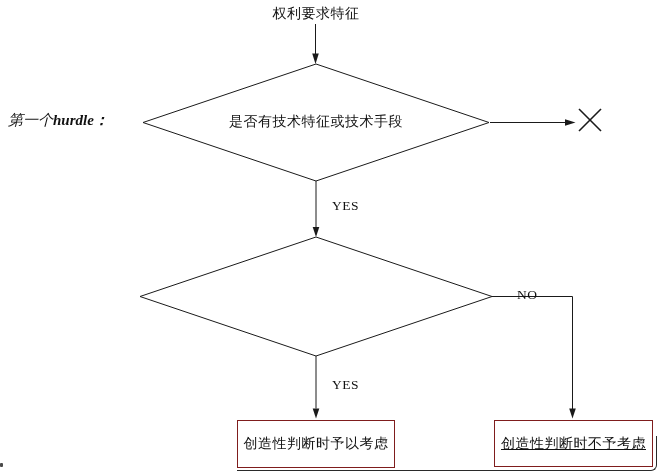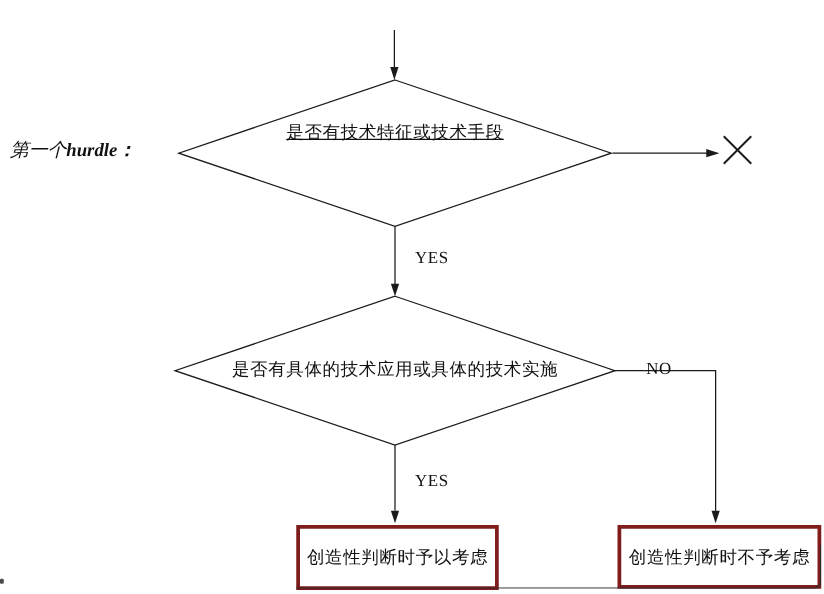--- a/index.html
+++ b/index.html
@@ -14,35 +14,35 @@
   }
   #diagram-svg { position: absolute; left: 0; top: 0; }
   .txt { position: absolute; white-space: nowrap; }
   .center { display: flex; align-items: center; justify-content: center; text-align: center; }
   .node-text { font-size: 14px; letter-spacing: 0.5px; }
   .start-label { left: 236px; top: 5px; width: 160px; height: 18px; }
   .hurdle-label { font-size: 15px; font-style: italic; }
   .hurdle-label .term { font-weight: bold; font-family: "Liberation Serif", serif; }
   .hurdle1 { left: 8px; top: 111px; }
   .hurdle2 { left: 8px; top: 285px; }
-  .decision1-label { left: 196px; top: 92px; width: 240px; height: 28px; text-decoration: underline; }
+  .decision1-label { left: 196px; top: 108px; width: 240px; height: 28px; }
   .decision2-label { left: 170px; top: 282px; width: 292px; height: 28px; }
   .edge-label { font-size: 13.5px; letter-spacing: 0.5px; }
   .yes1 { left: 332px; top: 198px; }
   .no2  { left: 517px; top: 275px; margin-top: 12px; }
   .yes2 { left: 332px; top: 377px; }
   .outcome-box {
     position: absolute;
-    border: 3px solid #7f1d1d;
+    border: 1px solid #7f1d1d;
     background: #ffffff;
     display: flex; align-items: center; justify-content: center;
     font-size: 14px; letter-spacing: 0.5px;
   }
   .box-yes { left: 237px; top: 420px; width: 156px; height: 46px; }
-  .box-no  { left: 494px; top: 420px; width: 157px; height: 45px; }
+  .box-no  { left: 494px; top: 420px; width: 157px; height: 45px; text-decoration: underline; }
   .scan-border {
     position: absolute;
     left: 237px; top: 436px; width: 419px; height: 34px;
     border-right: 1.5px solid #2a2a2a;
     border-bottom: 1.5px solid #2a2a2a;
     border-bottom-right-radius: 6px;
     pointer-events: none;
   }
   .scan-dot {
     position: absolute; left: 0px; top: 463px;
@@ -86,27 +86,27 @@
         <polygon points="569.2,408.5 575.8,408.5 572.5,418.5" fill="#1a1a1a" stroke="none"></polygon>
       </g>
 
       <g>
         <line x1="316" y1="356" x2="316" y2="408.5"></line>
         <polygon points="312.7,408.5 319.3,408.5 316,418.5" fill="#1a1a1a" stroke="none"></polygon>
       </g>
     </g>
   </svg>
 
+  <div class="txt center node-text start-label">权利要求特征</div>
 
   <div class="txt hurdle-label hurdle1">
     <span>第一个</span><span class="term">hurdle：</span>
   </div>
 
   <div class="txt center node-text decision1-label">是否有技术特征或技术手段</div>
-  <div class="txt center node-text decision2-label">是否有具体的技术应用或具体的技术实施</div>
 
   <div class="txt edge-label yes1">YES</div>
   <div class="txt edge-label no2">NO</div>
   <div class="txt edge-label yes2">YES</div>
 
   <div class="outcome-box box-yes">
     <span>创造性判断时予以考虑</span>
   </div>
   <div class="outcome-box box-no">
     <span>创造性判断时不予考虑</span>

